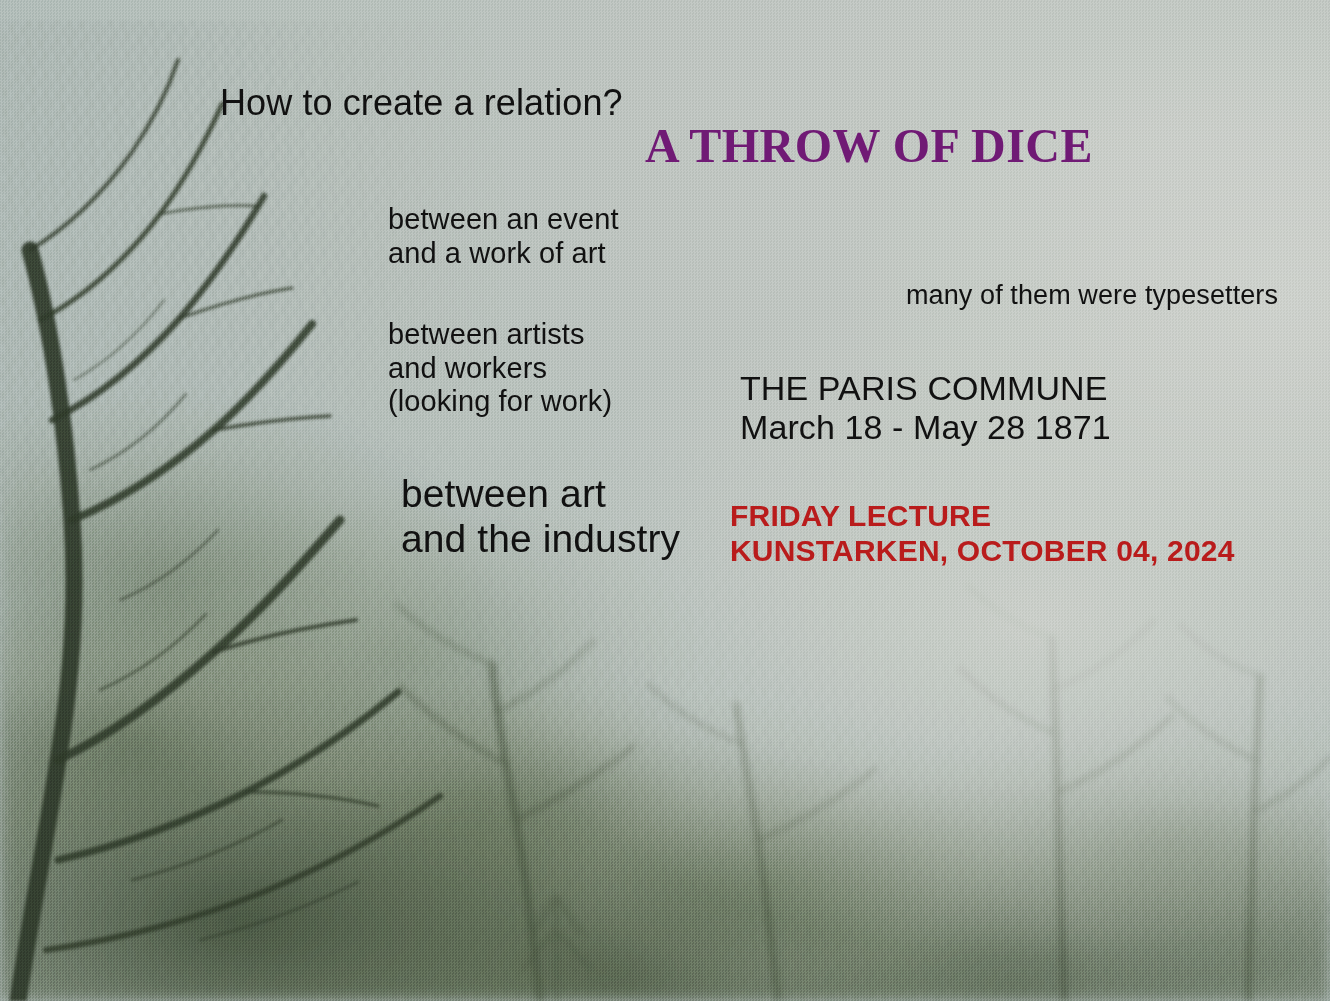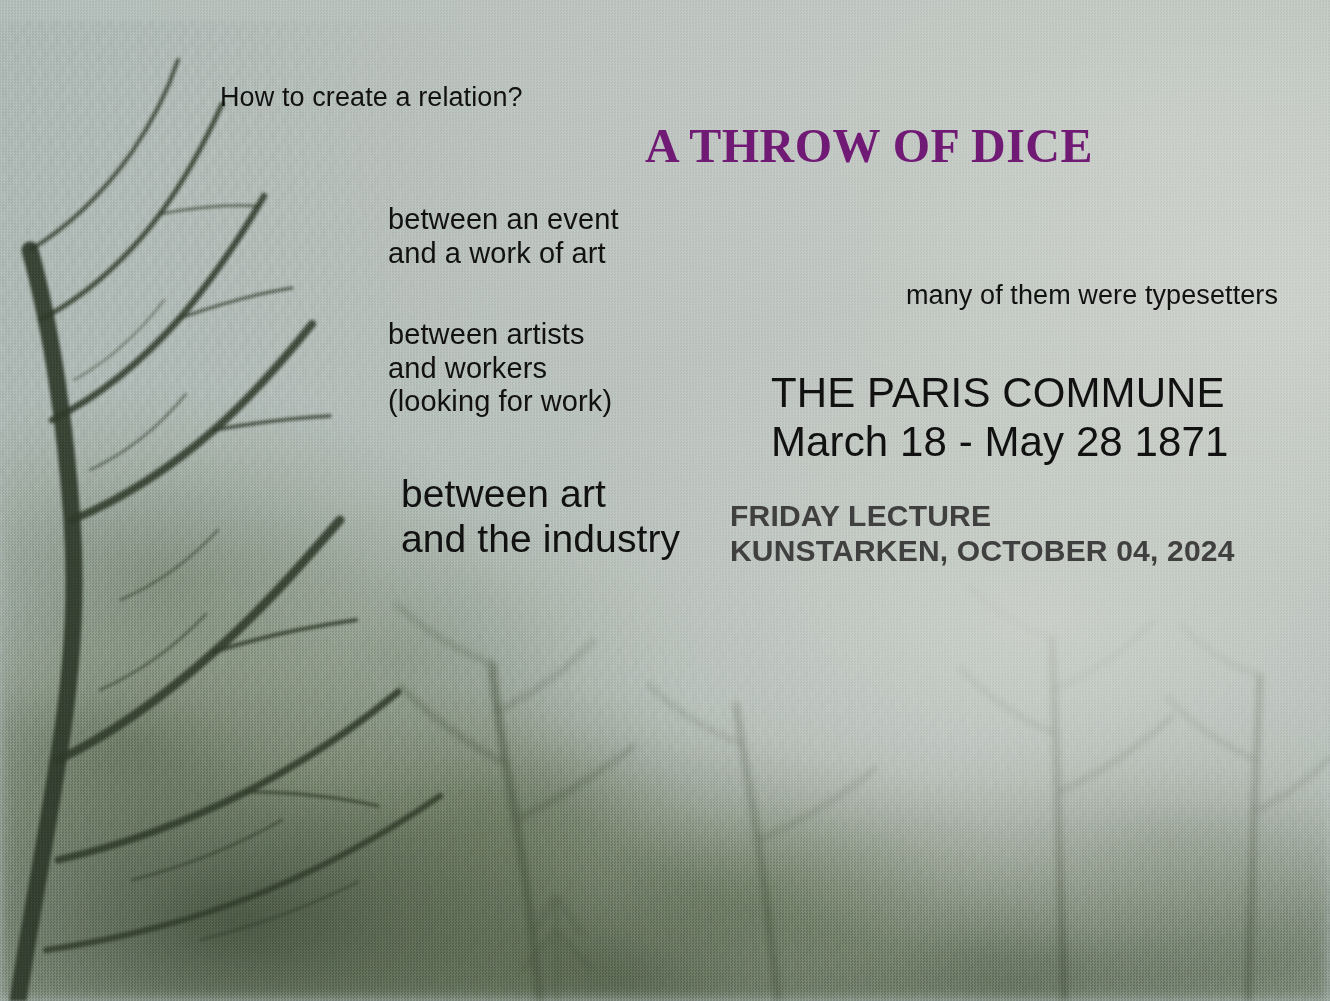--- a/index.html
+++ b/index.html
@@ -123,27 +123,27 @@
   .txt {
     position: absolute;
     white-space: pre;
     line-height: 1.16;
     letter-spacing: 0.1px;
   }
   .black   { color: #111111; }
   .white   { color: #701a75; font-family: Liberation Serif, serif; }
   .italic  { }
 
-  #question-top     { left: 220px; top: 82px;  font-size: 27px; }
+  #question-top     { left: 220px; top: 82px;  font-size: 36px; }
   #headline         { left: 645px; top: 118px; font-size: 48px; font-weight: 700; letter-spacing: 0.5px; }
   #relation-event   { left: 388px; top: 203px; font-size: 29px; }
   #relation-artists { left: 388px; top: 318px; font-size: 29px; }
   #relation-art     { left: 401px; top: 471px; font-size: 39px; }
   #typesetters      { left: 906px; top: 280px; font-size: 27px; }
-  #commune          { left: 771px; top: 369px; font-size: 42px; }
+  #commune          { left: 740px; top: 369px; font-size: 34px; }
   #lecture-info     { left: 730px; top: 499px; font-size: 30px; font-weight: 700; letter-spacing: 0.2px; }
   #question-bottom  { left: 108px; top: 667px; font-size: 25px; }
 </style>
 </head>
 <body>
 
 <div id="poster">
 
   <div class="photo-layer sky"></div>
   <div class="photo-layer canopy canopy-left-top"></div>
@@ -221,17 +221,17 @@
 and a work of art</div>
 
   <div class="txt black" id="relation-art">between art
 and the industry</div>
 
   <div class="txt black italic" id="typesetters">many of them were typesetters</div>
 
   <div class="txt black" id="commune">THE PARIS COMMUNE
 March 18 - May 28 1871</div>
 
-  <div class="txt" id="lecture-info" style="color: #404040;">FRIDAY LECTURE
+  <div class="txt" id="lecture-info" style="color: #b91c1c;">FRIDAY LECTURE
 KUNSTARKEN, OCTOBER 04, 2024</div>
 
 
 </div>
 
 </body></html>

